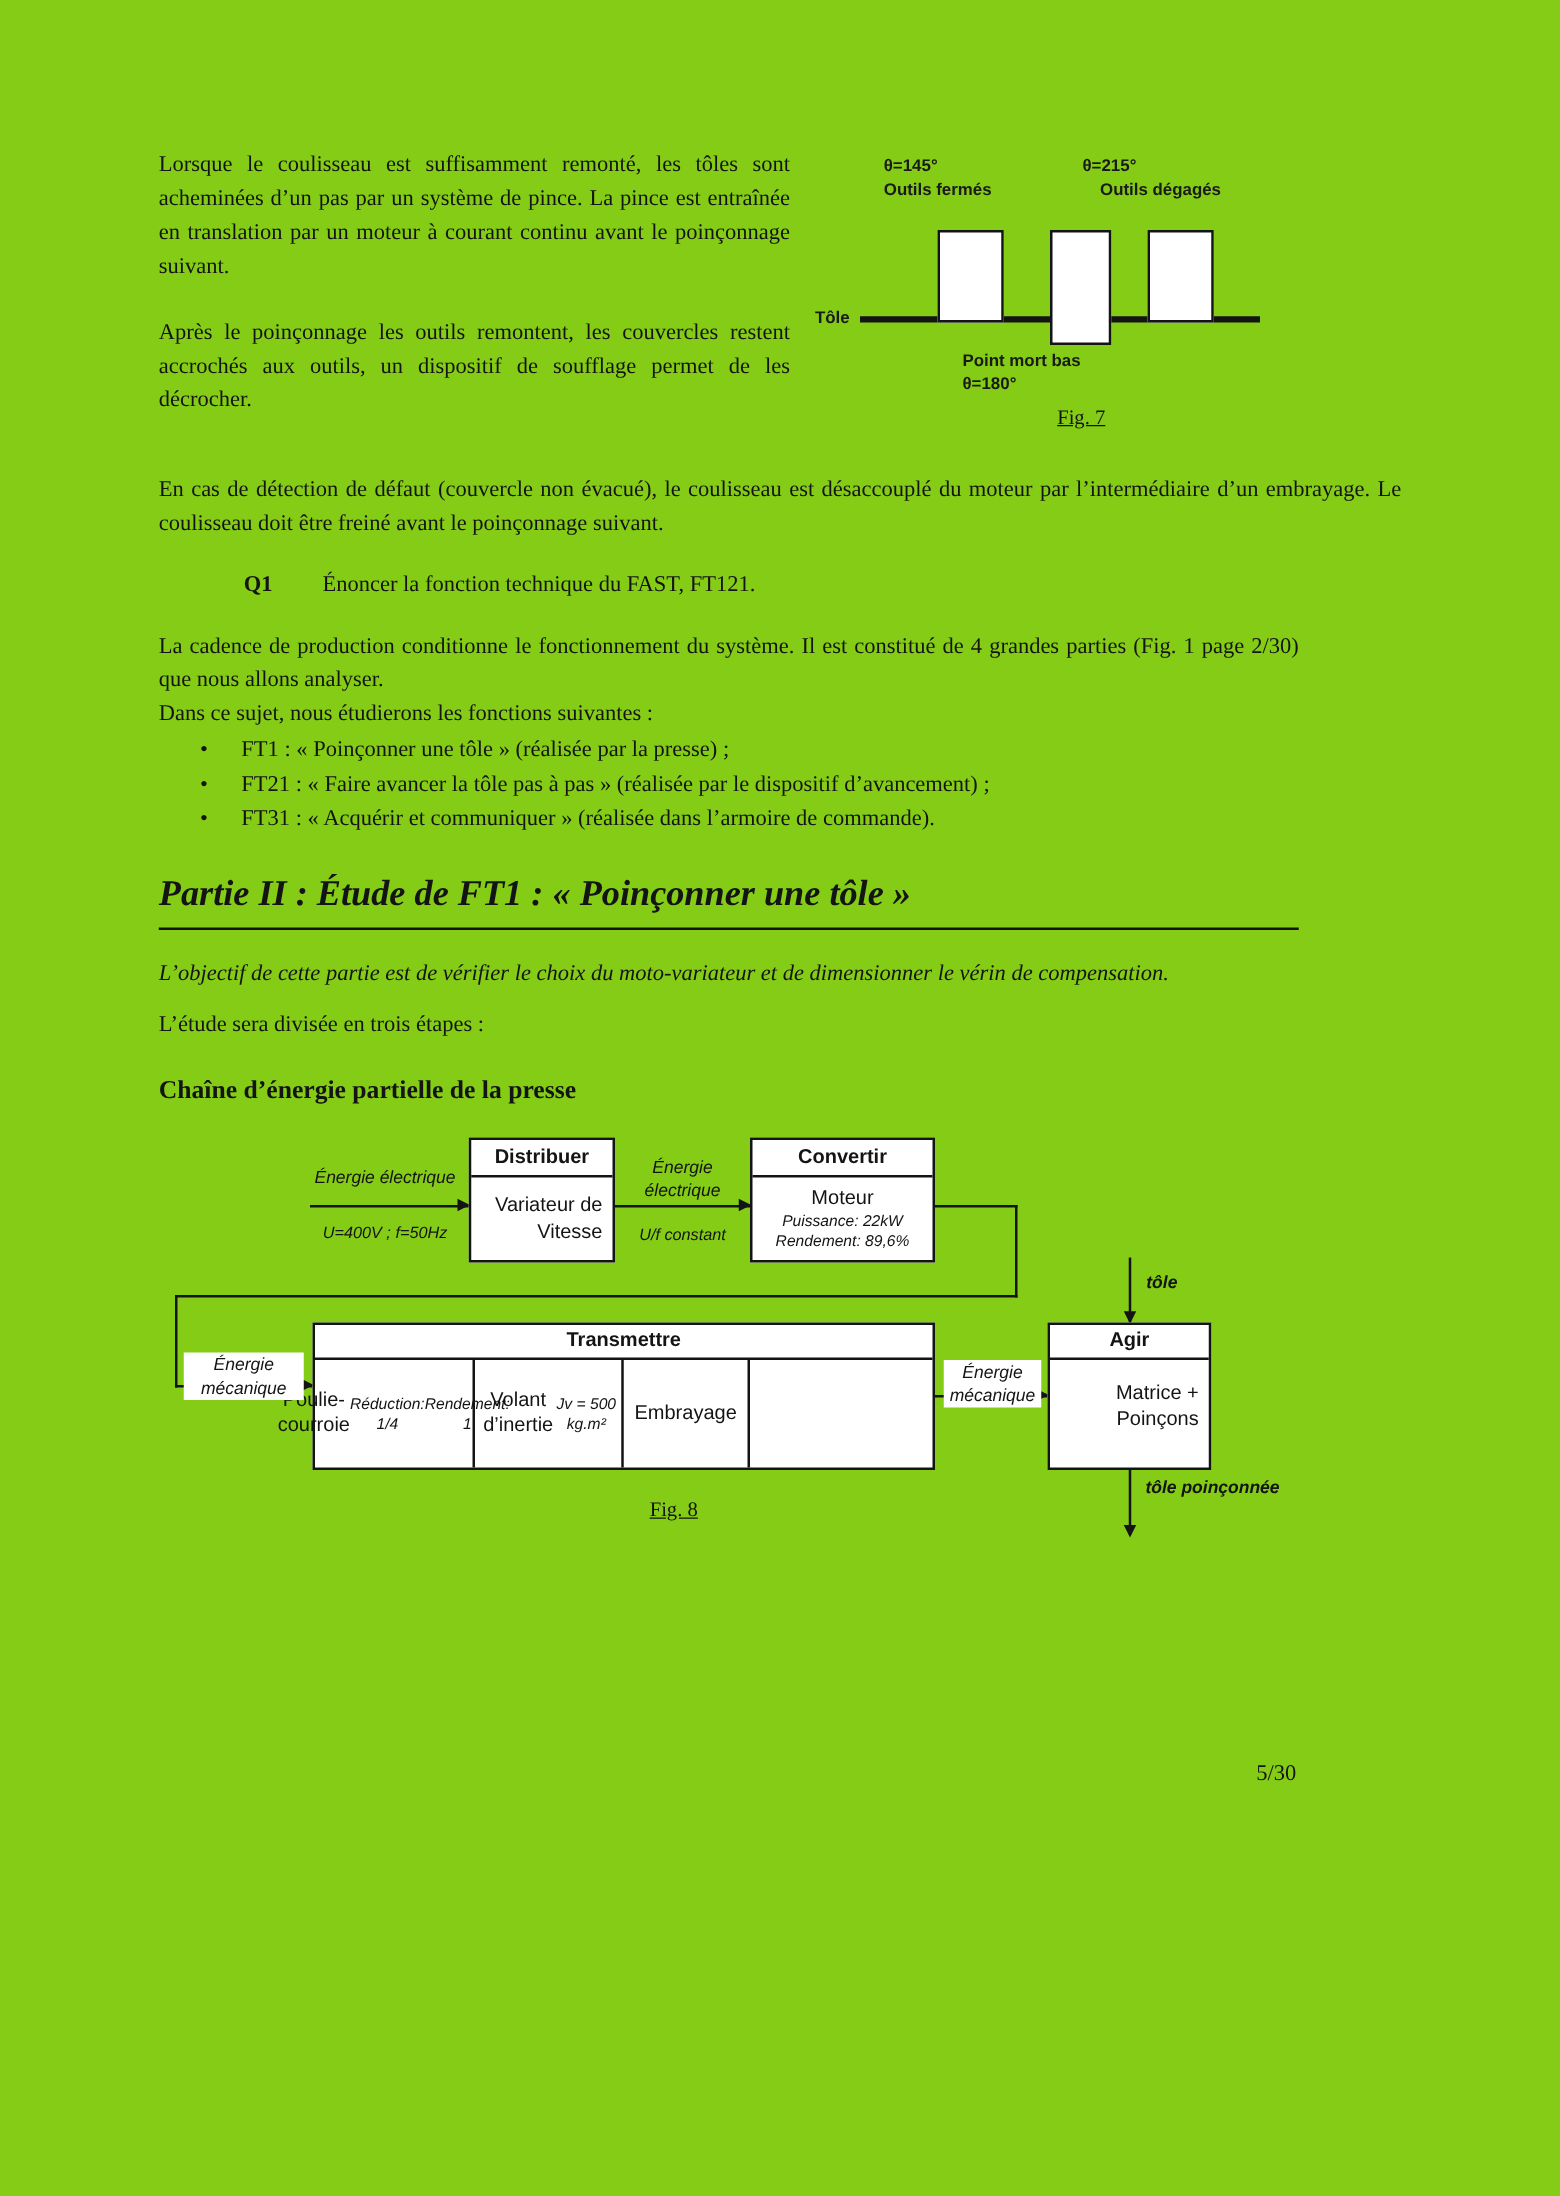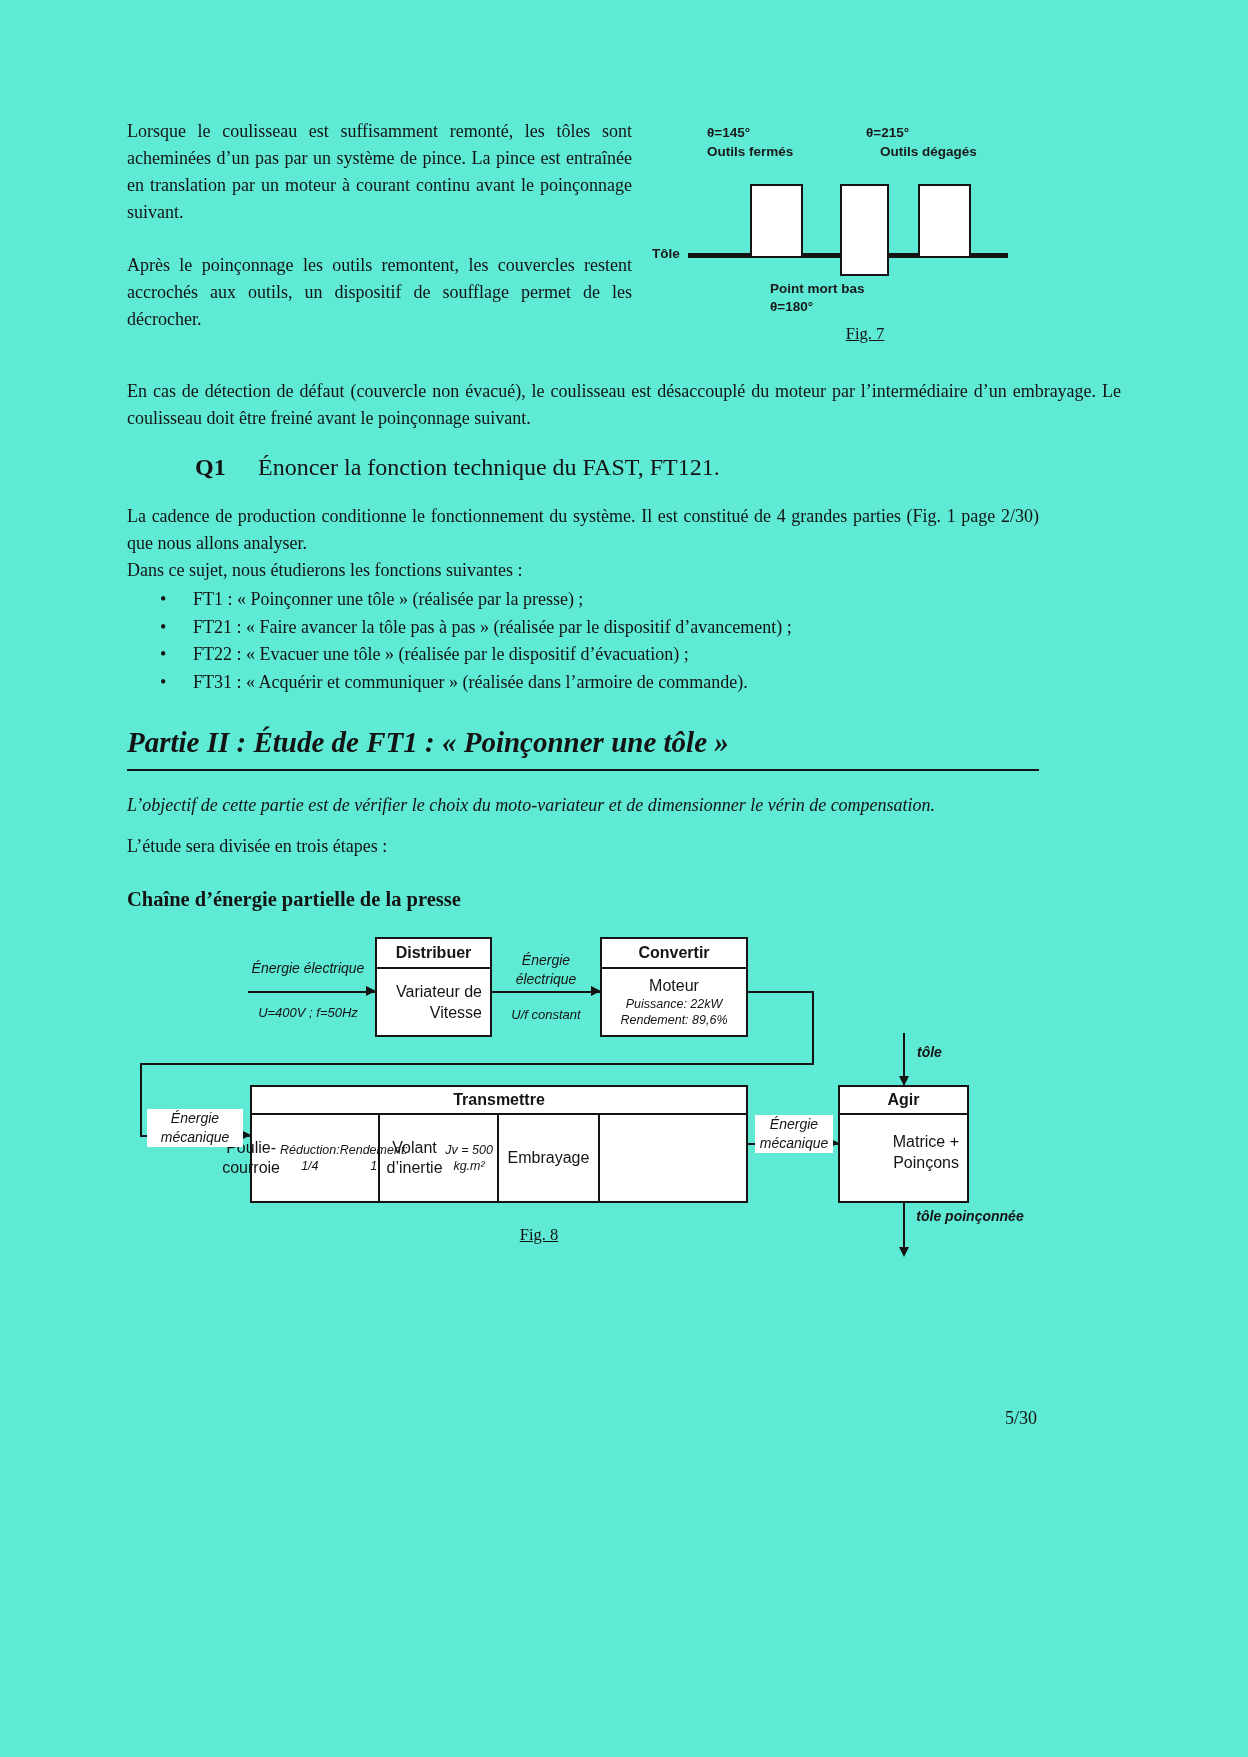--- a/index.html
+++ b/index.html
@@ -1,33 +1,33 @@
 <!DOCTYPE html>
 <html><head>
 <meta charset="utf-8">
 <style>
   *{margin:0;padding:0;box-sizing:border-box;}
   html,body{background:#ffffff;}
-  .page{position:relative;width:1248px;min-height:1757px;background:#5eead4;color:#141414;
+  .page{position:relative;width:1248px;min-height:1757px;background:#84cc16;color:#141414;
         font-family:"Liberation Serif",serif;padding:118px 127px 0;overflow:hidden;}
   .body{font-size:18px;line-height:27px;}
   .j{text-align:justify;}
   .top{display:flex;height:252px;}
   .coltext{width:505px;}
   .coltext p + p{margin-top:26px;}
   .abs{position:absolute;}
 
   
   .fig7{position:relative;width:362px;height:240px;margin-left:20px;font-family:"Liberation Sans",sans-serif;}
   .f7lbl{font-weight:700;font-size:13.5px;text-align:left;color:#1a1a1a;line-height:18px;}
   .f7box{border:2px solid #141414;background:#fff;z-index:2;}
   .f7line{background:#141414;z-index:1;}
   .f7cap,.f8cap{font-family:"Liberation Serif",serif;font-size:16.5px;text-decoration:underline;text-align:center;color:#141414;}
 
-  .qrow{margin-top:22px;font-size:24px;line-height:27px;}
+  .qrow{margin-top:22px;font-size:18px;line-height:27px;}
   .qlab{display:inline-block;margin-left:68px;width:63px;font-weight:700;}
   .blist{list-style:none;margin-top:2px;}
   .blist li{position:relative;padding-left:66px;font-size:18px;line-height:27.5px;}
   .blist li::before{content:"\2022";position:absolute;left:33px;}
   .partie{margin-top:28px;font-size:29px;font-style:italic;font-weight:700;line-height:36px;
           border-bottom:2px solid #141414;padding-bottom:9px;width:912px;}
   .obj{margin-top:21px;font-style:italic;width:912px;}
   .etintro{margin-top:14px;}
   .chaine{margin-top:26px;font-size:20.5px;font-weight:700;line-height:27px;}
 
@@ -82,21 +82,20 @@
   <div class="qrow">
     <span class="qlab">Q1</span><span>Énoncer la fonction technique du FAST, FT121.</span>
   </div>
 
   <p class="body j" style="width:912px;margin-top:22px">La cadence de production conditionne le fonctionnement du système. Il est constitué de 4 grandes parties (Fig. 1 page 2/30) que nous allons analyser.</p>
   <p class="body">Dans ce sujet, nous étudierons les fonctions suivantes :</p>
 
   <ul class="blist">
     <li>FT1 : « Poinçonner une tôle » (réalisée par la presse) ;</li>
     <li>FT21 : « Faire avancer la tôle pas à pas » (réalisée par le dispositif d’avancement) ;</li>
-    <li>FT22 : « Evacuer une tôle » (réalisée par le dispositif d’évacuation) ;</li>
     <li>FT31 : « Acquérir et communiquer » (réalisée dans l’armoire de commande).</li>
   </ul>
 
   <h1 class="partie">Partie II : Étude de FT1 : « Poinçonner une tôle »</h1>
 
   <p class="body j obj">L’objectif de cette partie est de vérifier le choix du moto-variateur et de dimensionner le vérin de compensation.</p>
   <p class="body etintro">L’étude sera divisée en trois étapes :</p>
 
 
   <h2 class="chaine">Chaîne d’énergie partielle de la presse</h2>

